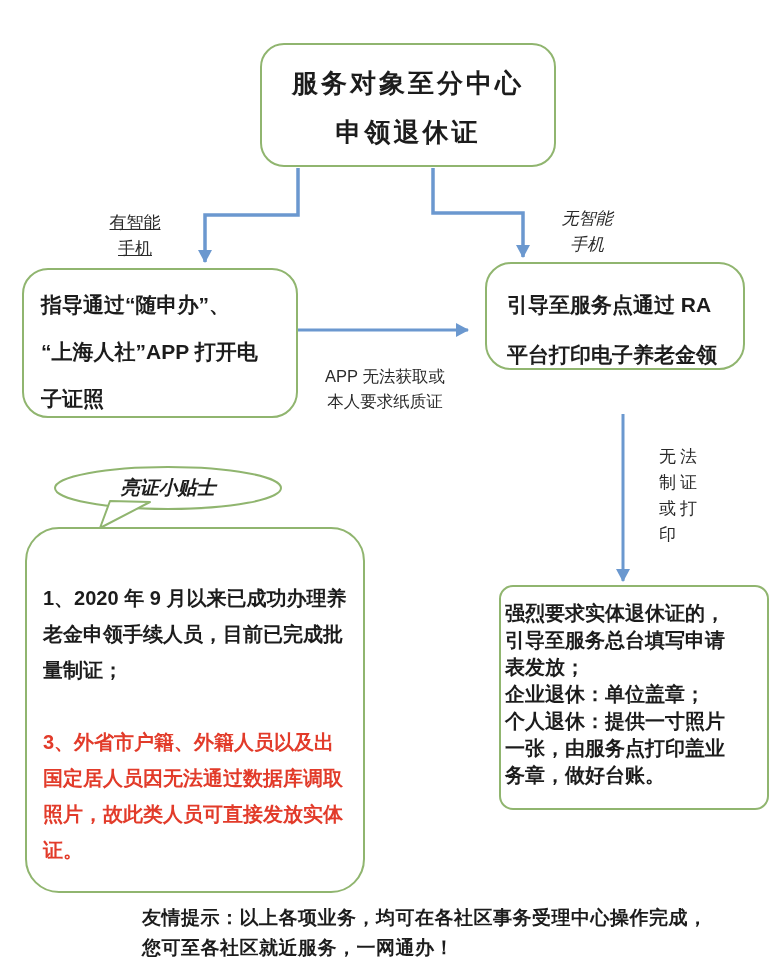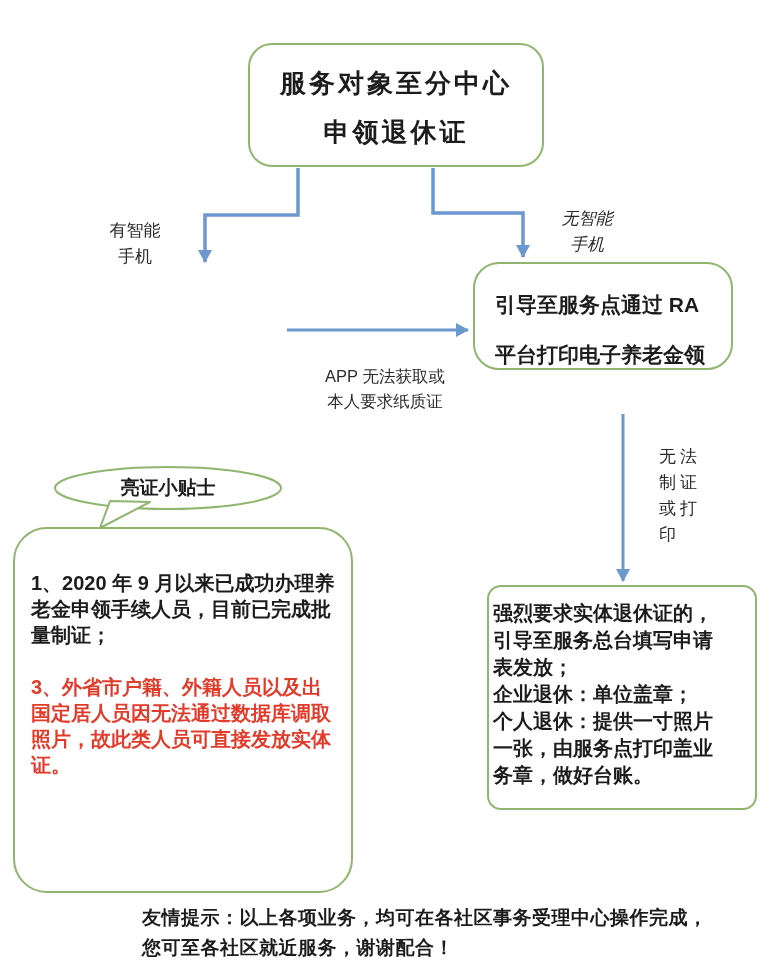--- a/index.html
+++ b/index.html
@@ -4,55 +4,55 @@
 <style>
   html,body{margin:0;padding:0;background:#fff;}
   .canvas{
     position:relative;width:774px;height:976px;background:#ffffff;
     font-family:"Liberation Sans","DejaVu Sans",sans-serif;
     color:#1c1c1c;overflow:hidden;
   }
   .arrows{position:absolute;left:0;top:0;width:774px;height:976px;z-index:1;pointer-events:none;}
   .box{
     position:absolute;box-sizing:border-box;background:#fff;
-    border:2px solid #90b56f;white-space:pre-line;font-weight:bold;z-index:2;
+    border:2px solid #90b56f;white-space:pre-line;font-weight:bold;z-index:2;margin-left:12px;
   }
   .start{
     left:248px;top:43px;width:296px;height:124px;border-radius:24px;
     font-size:26px;line-height:49px;text-align:center;padding-top:14px;letter-spacing:3px;
   }
   .leftbox{
     left:10px;top:268px;width:276px;height:150px;border-radius:26px;
     font-size:21px;line-height:47px;padding:11px 0 0 17px;overflow:hidden;
   }
   .rightbox{
     left:473px;top:262px;width:260px;height:108px;border-radius:26px;
     font-size:21px;line-height:50px;padding:16px 0 0 20px;overflow:hidden;
   }
   .tipsbox{
     left:13px;top:527px;width:340px;height:366px;border-radius:34px;
-    font-size:20px;line-height:26px;padding:15px 10px 0 16px;overflow:hidden;
+    font-size:20px;line-height:36px;padding:15px 10px 0 16px;overflow:hidden;
   }
   .tipsbox p{margin:0;white-space:pre-line;}
   .tipsbox p.red{color:#e23b2a;}
   .bottomright{
     left:487px;top:585px;width:270px;height:225px;border-radius:14px;
     font-size:20px;line-height:27px;padding:13px 4px 0 4px;overflow:hidden;
   }
   .lbl{
     position:absolute;z-index:2;font-size:17px;font-weight:normal;color:#2a2a2a;
     white-space:pre-line;text-align:center;line-height:26px;
   }
-  .lbl-left{left:95px;top:218px;width:80px;}
+  .lbl-left{left:95px;top:210px;width:80px;text-decoration:underline;}
   .lbl-right{left:547px;top:206px;width:80px;font-style:italic;}
   .lbl-mid{left:300px;top:364px;width:170px;line-height:25px;font-size:16.5px;}
   .lbl-vert{left:659px;top:444px;width:48px;letter-spacing:4px;text-align:left;}
   .bubble-text{
     position:absolute;left:55px;top:467px;width:226px;height:42px;z-index:3;
-    line-height:42px;text-align:center;font-weight:bold;font-size:19px;
+    line-height:42px;text-align:center;font-weight:bold;font-size:19px;font-style:italic;
   }
   .footer{
     position:absolute;left:142px;top:903px;z-index:2;
     font-size:19px;font-weight:bold;line-height:30px;white-space:pre-line;letter-spacing:0.5px;
   }
 </style>
 </head>
 <body>
 
 <div class="canvas">
@@ -72,20 +72,23 @@
   </svg>
 
   <div class="box start">服务对象至分中心
 申领退休证</div>
 
   <div class="lbl lbl-left">有智能
 手机</div>
   <div class="lbl lbl-right">无智能
 手机</div>
 
+  <div class="box leftbox">指导通过“随申办”、
+“上海人社”APP 打开电
+子证照</div>
   <div class="box rightbox">引导至服务点通过 RA
 平台打印电子养老金领
 取证</div>
 
   <div class="lbl lbl-vert">无法制证或打印</div>
   <div class="lbl lbl-mid">APP 无法获取或
 本人要求纸质证</div>
 
   <div class="bubble-text">亮证小贴士</div>
 
@@ -101,15 +104,15 @@
 
   <div class="box bottomright">强烈要求实体退休证的，
 引导至服务总台填写申请
 表发放；
 企业退休：单位盖章；
 个人退休：提供一寸照片
 一张，由服务点打印盖业
 务章，做好台账。</div>
 
   <div class="footer">友情提示：以上各项业务，均可在各社区事务受理中心操作完成，
-您可至各社区就近服务，谢谢配合！</div>
+您可至各社区就近服务，一网通办！</div>
 
 </div>
 
 </body></html>

